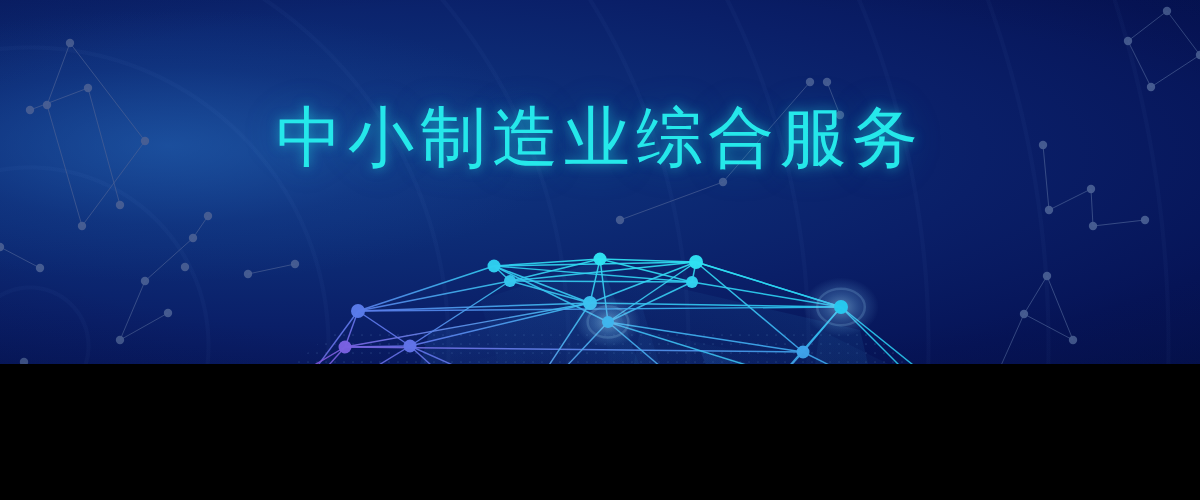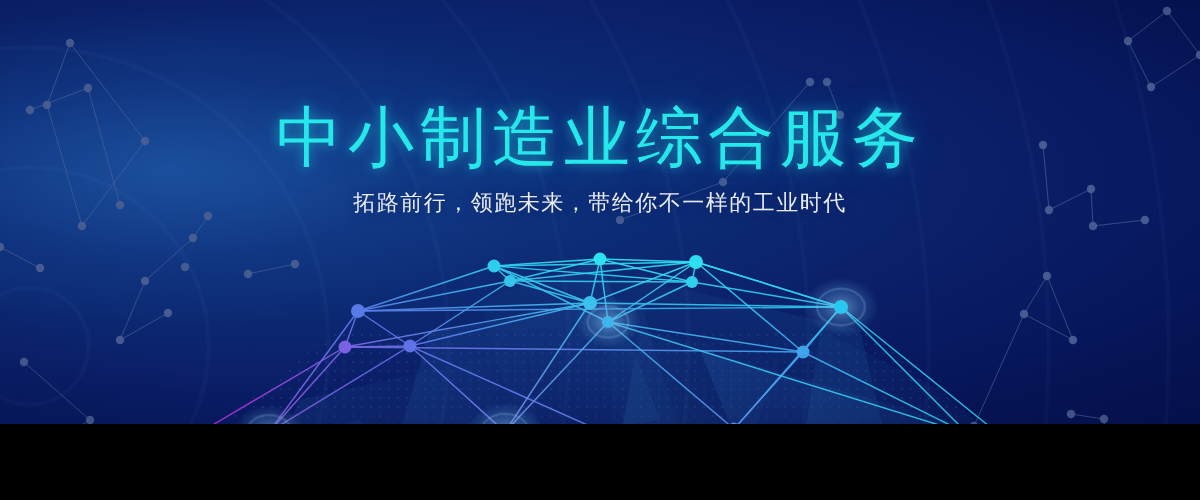--- a/index.html
+++ b/index.html
@@ -4,21 +4,21 @@
 <title>中小制造业综合服务</title>
 <style>
   html, body {
     margin: 0;
     padding: 0;
     background: #000;
   }
   #banner {
     position: relative;
     width: 1200px;
-    height: 424px;
+    height: 364px;
     overflow: hidden;
     font-family: "Liberation Sans", "DejaVu Sans", sans-serif;
     background: #071a5e;
   }
 
   
   .bg-base {
     position: absolute;
     inset: 0;
     background:
@@ -642,16 +642,15 @@
         <ellipse cx="884" cy="471" rx="23.8" ry="18.2" fill="none" stroke="#8fc6ea" stroke-opacity="0.22" stroke-width="2.5"></ellipse>
         <circle cx="884" cy="471" r="7" fill="#3FB8EE" fill-opacity="0.98"></circle>
         <circle cx="749" cy="497" r="6" fill="#5A8FEA" fill-opacity="0.98"></circle>
       </g>
   </svg>
 
   <div class="bg-vignette"></div>
 
   <div class="text-block">
     <h1 class="title">中小制造业综合服务</h1>
-    <p class="subtitle">拓路前行，领跑未来，带给你不一样的工业时代</p>
   </div>
 
 </div>
 
 </body></html>

